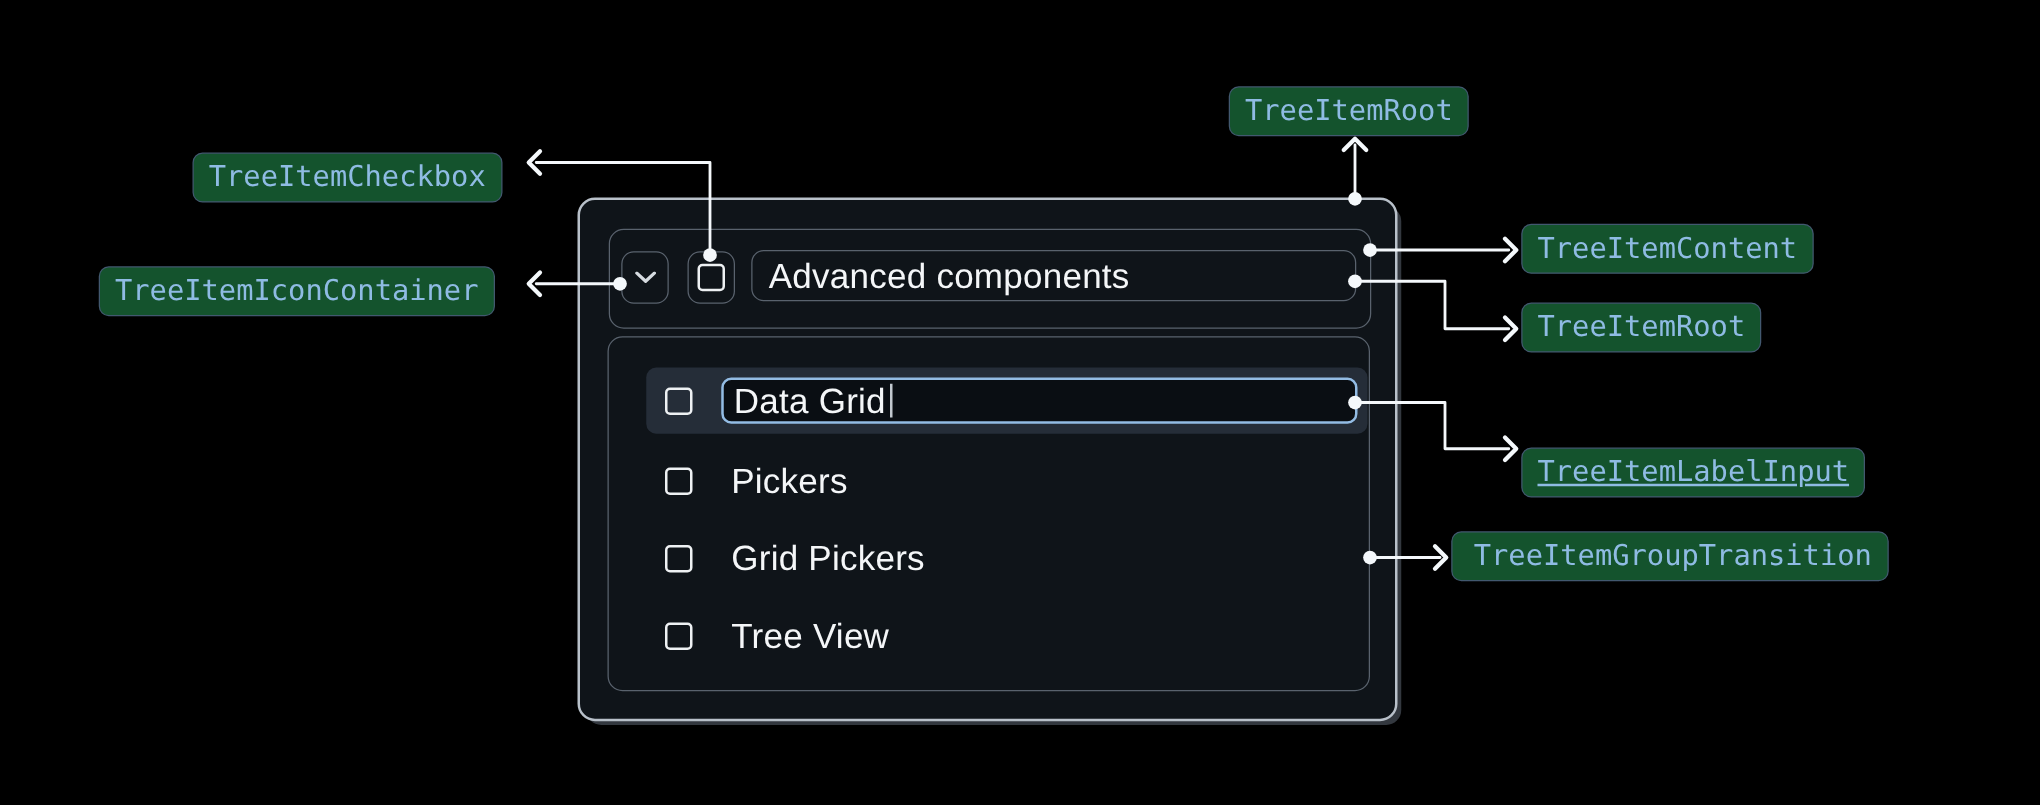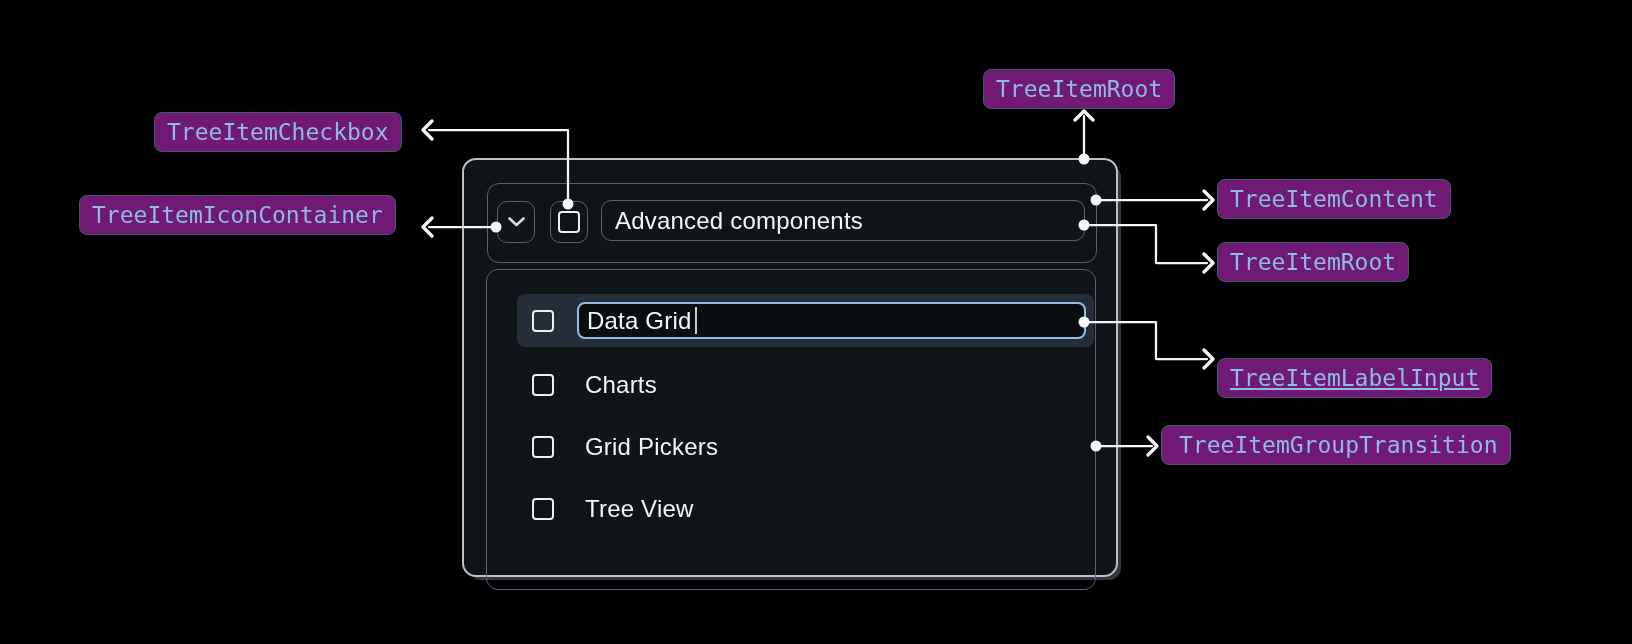--- a/index.html
+++ b/index.html
@@ -1,46 +1,46 @@
 <!DOCTYPE html>
 <html><head>
 <meta charset="utf-8">
 <style>
   html,body{margin:0;padding:0;background:#000;}
   body{position:relative;width:1632px;height:644px;overflow:hidden;
        font-family:"Liberation Sans",sans-serif;-webkit-font-smoothing:antialiased;}
 
   
   .tag{position:absolute;font-family:"DejaVu Sans Mono",monospace;font-size:23px;line-height:28px;
-       color:#8fbbe3;background:#701a75;border:1.5px solid #42586f;border-radius:8px;
+       color:#8fbbe3;background:#14532d;border:1.5px solid #42586f;border-radius:8px;
        padding:5px 12px;white-space:nowrap;box-sizing:border-box;}
-  #tag-checkbox{left:154px;top:112px;}
-  #tag-icon-container{left:79px;top:195px;}
+  #tag-checkbox{left:154px;top:122px;}
+  #tag-icon-container{left:79px;top:213px;}
   #tag-root{left:983px;top:69px;}
   #tag-content{left:1217px;top:179px;}
   #tag-label{left:1217px;top:242px;}
   #tag-label-input{left:1217px;top:358px;text-decoration:underline;}
   #tag-group-transition{left:1161px;top:425px;padding-left:17px;}
 
   
   .root{position:absolute;left:462px;top:158px;width:656px;height:419px;box-sizing:border-box;
         background:#0f1419;border:2px solid #b8c0c9;border-radius:14px;
         box-shadow:5px 5px 0 -2px #33383f;}
   .content{position:absolute;left:23px;top:23px;width:610px;height:80px;box-sizing:border-box;
         border:1.5px solid #59626d;border-radius:12px;}
   .squarebox{position:absolute;width:38px;height:42px;box-sizing:border-box;
         border:1.5px solid #59626d;border-radius:10px;display:flex;align-items:center;justify-content:center;}
   .iconbox{left:9px;top:17px;}
   .cbbox{left:62px;top:17px;}
   .labelbox{position:absolute;left:113px;top:16px;width:484px;height:41px;box-sizing:border-box;
         border:1.5px solid #59626d;border-radius:10px;display:flex;align-items:center;padding-left:13px;}
-  .ui-text{font-size:24px;color:#f4f6f8;letter-spacing:.2px;}
+  .ui-text{font-size:28px;color:#f4f6f8;letter-spacing:.2px;}
   .cb-glyph{display:inline-block;width:22px;height:22px;box-sizing:border-box;
         border:2.5px solid #eef1f3;border-radius:4px;flex:none;}
-  .group{position:absolute;left:22px;top:109px;width:610px;height:321px;box-sizing:border-box;
+  .group{position:absolute;left:22px;top:109px;width:610px;height:284px;box-sizing:border-box;
         border:1.5px solid #59626d;border-radius:12px;}
   .row{position:absolute;left:30px;width:577px;display:flex;align-items:center;}
   .row .cb-glyph{margin-left:15px;}
   .row-editing{top:24px;height:53px;background:#252d38;border-radius:8px;}
   .row-plain .row-label{margin-left:31px;}
   .fake-input{margin-left:23px;width:509px;height:37px;box-sizing:border-box;background:#0a0e13;
         border:2px solid #93bce4;border-radius:8px;display:flex;align-items:center;padding-left:8px;}
   .caret{display:inline-block;width:2.5px;height:27px;background:#c2c8cf;margin-left:3px;}
   #row-1{top:91px;height:47px;}
   #row-2{top:153px;height:47px;}
@@ -84,21 +84,21 @@
     <div class="row row-editing" id="row-0">
       <span class="cb-glyph"></span>
       <div class="fake-input">
         <span class="ui-text">Data Grid</span>
         <span class="caret"></span>
       </div>
     </div>
 
     <div class="row row-plain" id="row-1">
       <span class="cb-glyph"></span>
-      <span class="ui-text row-label">Charts</span>
+      <span class="ui-text row-label">Pickers</span>
     </div>
 
     <div class="row row-plain" id="row-2">
       <span class="cb-glyph"></span>
       <span class="ui-text row-label">Grid Pickers</span>
     </div>
 
     <div class="row row-plain" id="row-3">
       <span class="cb-glyph"></span>
       <span class="ui-text row-label">Tree View</span>

